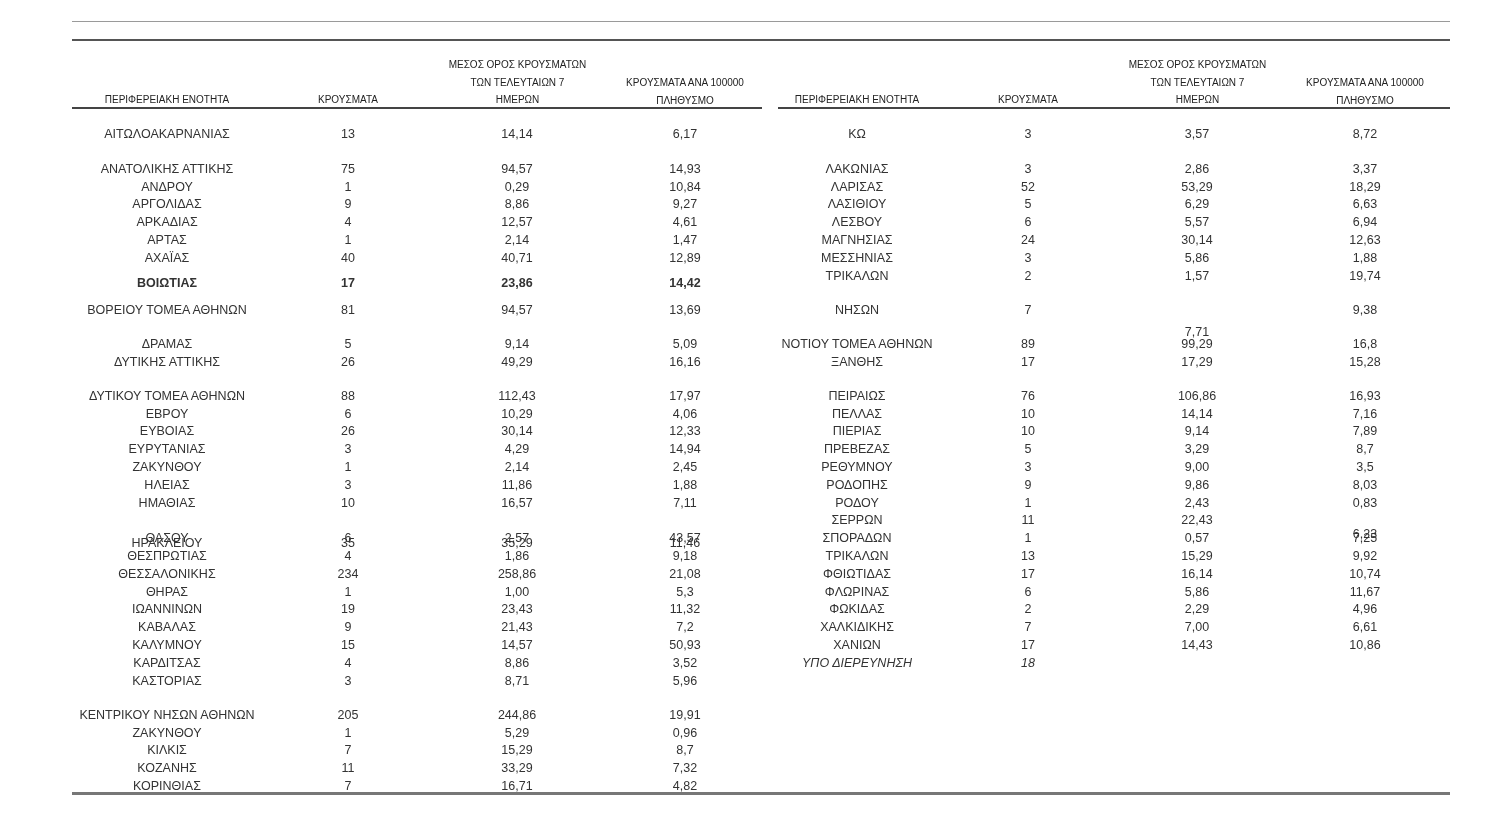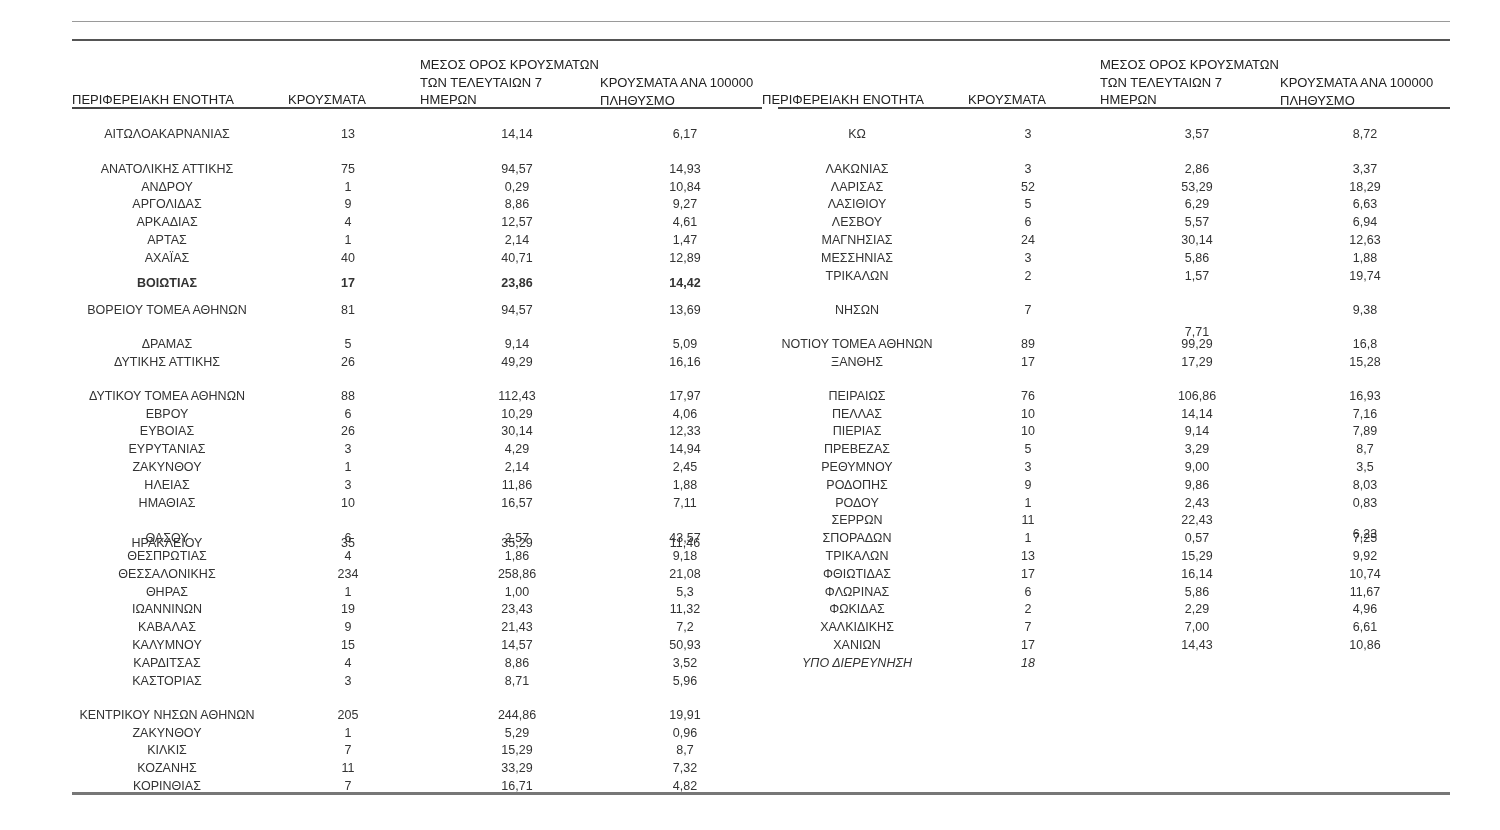--- a/index.html
+++ b/index.html
@@ -5,21 +5,21 @@
   html, body { margin: 0; padding: 0; background: #ffffff; }
   body {
     width: 1500px; height: 830px; position: relative; overflow: hidden;
     font-family: "Liberation Sans", "DejaVu Sans", sans-serif;
     color: #333333;
   }
   .top-rule { position: absolute; left: 72px; top: 21px; width: 1378px; height: 1px; background: #9a9a9a; }
   .head-rule { position: absolute; left: 72px; top: 39px; width: 1378px; height: 2px; background: #555555; }
   .bottom-rule { position: absolute; left: 72px; top: 792px; width: 1378px; height: 3px; background: #777777; }
   .header-under { position: absolute; top: 107px; height: 2px; background: #444444; }
-  .hdr { position: absolute; font-size: 13px; line-height: 17.5px; text-align: left; color: #222; }
+  .hdr { position: absolute; font-size: 10px; line-height: 17.5px; text-align: center; color: #222; }
   .row { position: absolute; height: 18px; font-size: 12.5px; line-height: 18px; color: #333; }
   .cell { position: absolute; text-align: center; white-space: nowrap; }
   .italic { font-style: italic; }
 </style>
 </head>
 <body>
 
 <div class="top-rule"></div>
 <div class="head-rule"></div>
 

